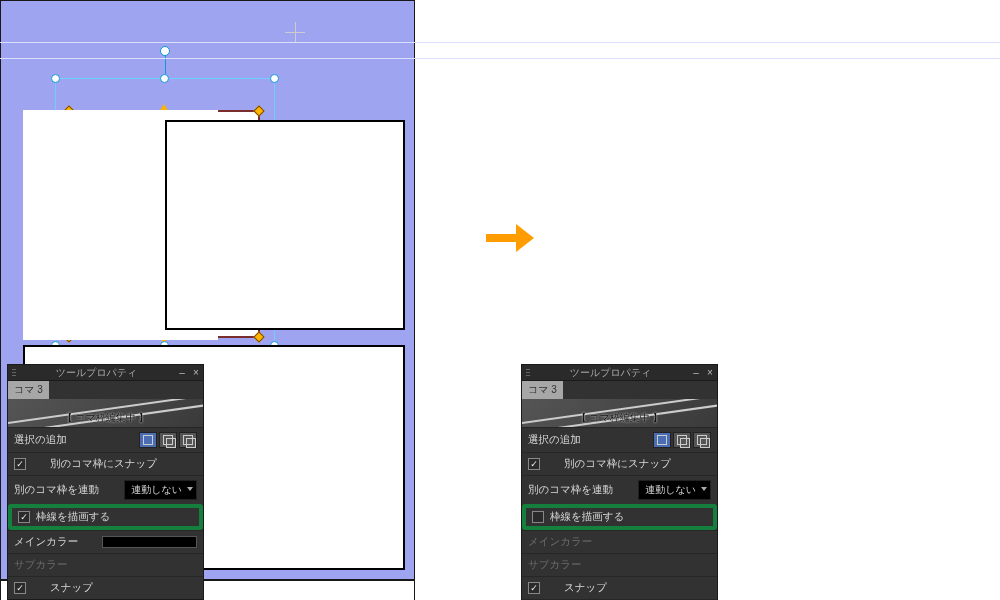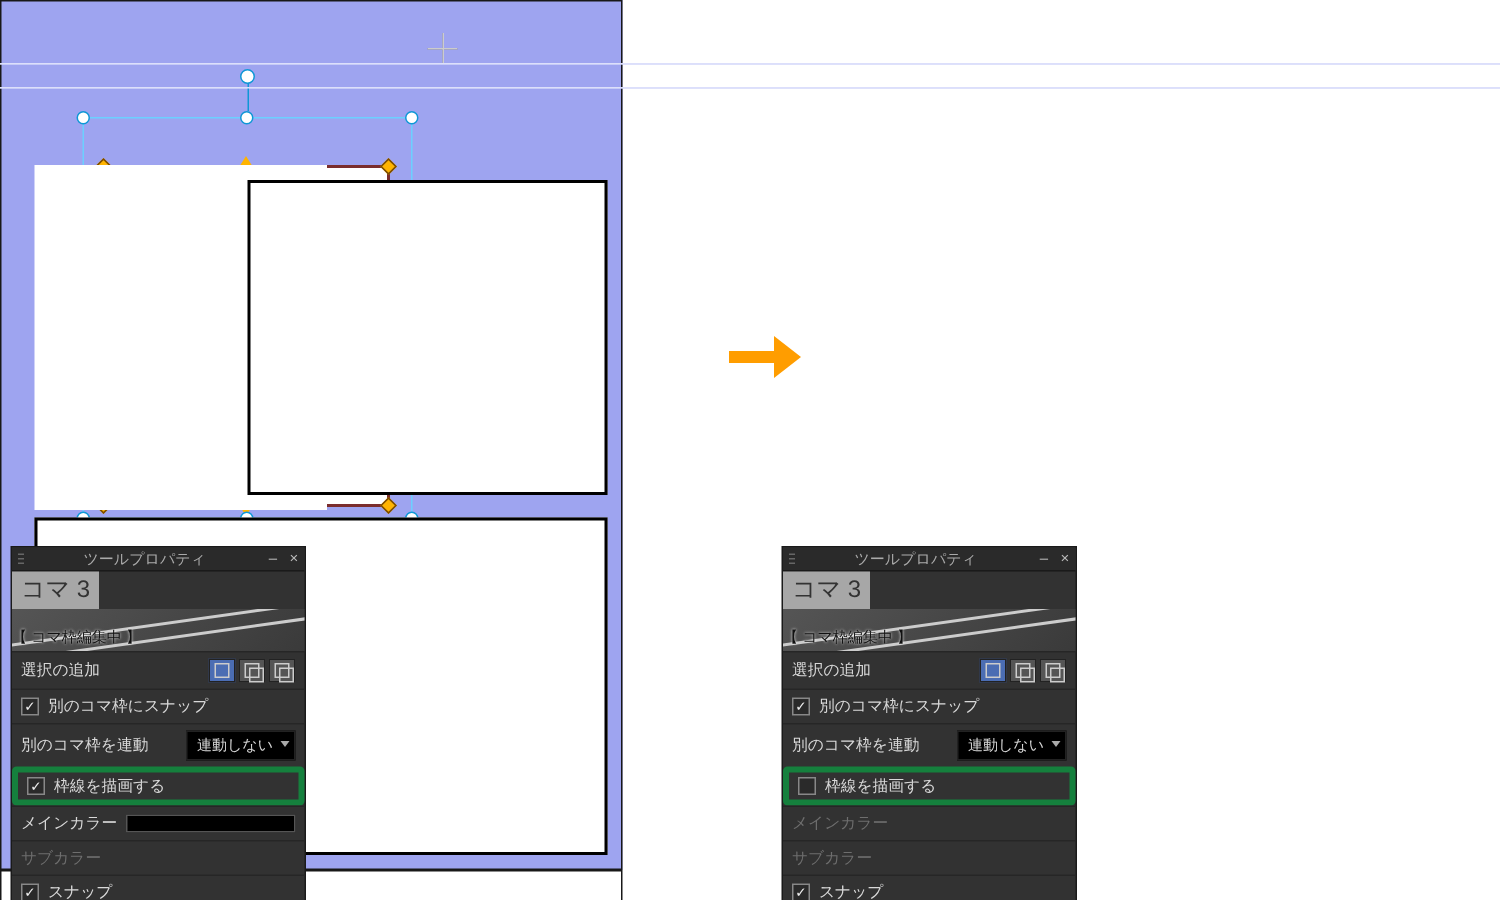--- a/index.html
+++ b/index.html
@@ -46,26 +46,26 @@
   .arrow-line { position: absolute; left: 0; top: 16px; width: 32px; height: 8px; background: #ff9d00; }
   .arrow-head { position: absolute; left: 30px; top: 6px; width: 0; height: 0; border-top: 14px solid transparent; border-bottom: 14px solid transparent; border-left: 18px solid #ff9d00; }
 
   
   .tool-panel { position: absolute; width: 195px; background: #323232; color: #d9d9d9; box-shadow: 0 0 0 1px #1a1a1a; }
   .tp-left { left: 8px; top: 365px; }
   .tp-right { left: 522px; top: 365px; }
   .tp-titlebar { display: flex; align-items: center; height: 16px; background: #2a2a2a; border-bottom: 1px solid #1a1a1a; }
   .tp-title { flex: 1; text-align: center; font-size: 10px; color: #aaa; }
   .tp-min, .tp-close { width: 14px; height: 14px; display: flex; align-items: center; justify-content: center; color: #bbb; font-size: 10px; }
-  .tp-tab { background: #a7a7a7; color: #333; padding: 2px 6px; display: inline-block; font-size: 16px; }
+  .tp-tab { background: #a7a7a7; color: #333; padding: 2px 6px; display: inline-block; font-size: 10px; }
   .tp-preview { position: relative; height: 28px; background: linear-gradient(135deg,#555 0%, #3a3a3a 100%); overflow: hidden; }
   .tp-preview .line1 { position:absolute; left:-10px; top:18px; width:120%; height:2px; background:#ccc; transform:rotate(-8deg);}
   .tp-preview .line2 { position:absolute; left:-10px; top:8px; width:120%; height:2px; background:#ccc; transform:rotate(-8deg);}
-  .tp-preview-label { position:absolute; width:100%; text-align:left; bottom:2px; font-size:10px; color:#111; text-shadow:0 0 2px #fff;}
-  .tp-row { display: flex; align-items: center; padding: 4px 6px; border-top: 1px solid #262626; min-height: 22px; }
+  .tp-preview-label { position:absolute; width:100%; text-align:center; bottom:2px; font-size:10px; color:#111; text-shadow:0 0 2px #fff;}
+  .tp-row { display: flex; align-items: center; padding: 4px 6px; border-top: 1px solid #262626; min-height: 22px; gap: 18px; }
   .tp-label { flex: 0 0 auto; font-size: 10.5px; }
   .tp-controls { flex: 1; display: flex; justify-content: flex-end; gap: 2px; }
   .mode-btn { width: 18px; height: 16px; background: #555; border: 1px solid #222; display:flex; align-items:center; justify-content:center;}
   .mode-btn.active { background: #4b6db3; }
   .mode-ico { width:10px; height:10px; border:1px solid #ccc; }
   .mode-ico.double { position:relative;}
   .mode-ico.double::after { content:''; position:absolute; width:8px; height:8px; left:2px; top:2px; border:1px solid #ccc;}
   .checkbox { width: 12px; height: 12px; border: 1px solid #888; background: #2a2a2a; display: inline-flex; align-items: center; justify-content: center; margin-right: 6px; font-size: 9px; color: #eee;}
   .checkbox.on::after { content: '✓'; }
   .select-val { background: #000000; padding: 2px 14px 2px 6px; font-size: 10px; border: 1px solid #222; position: relative; }

